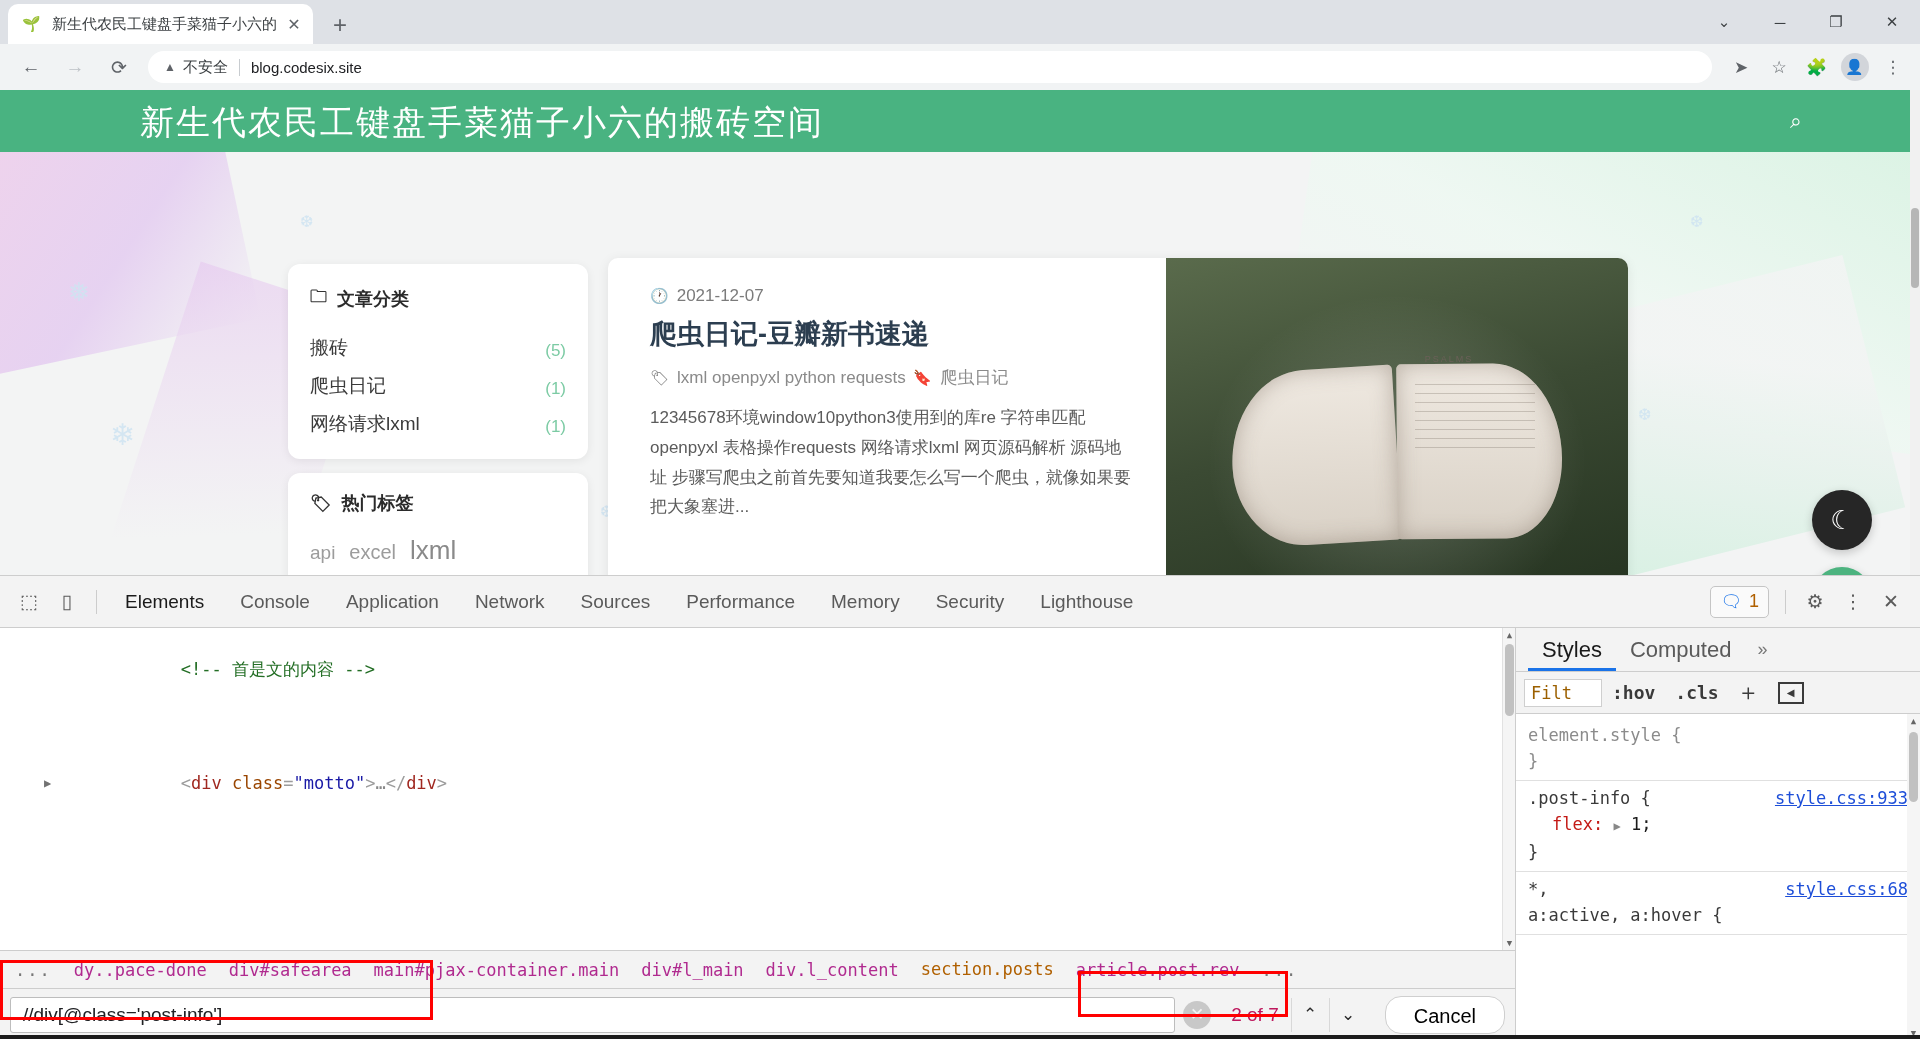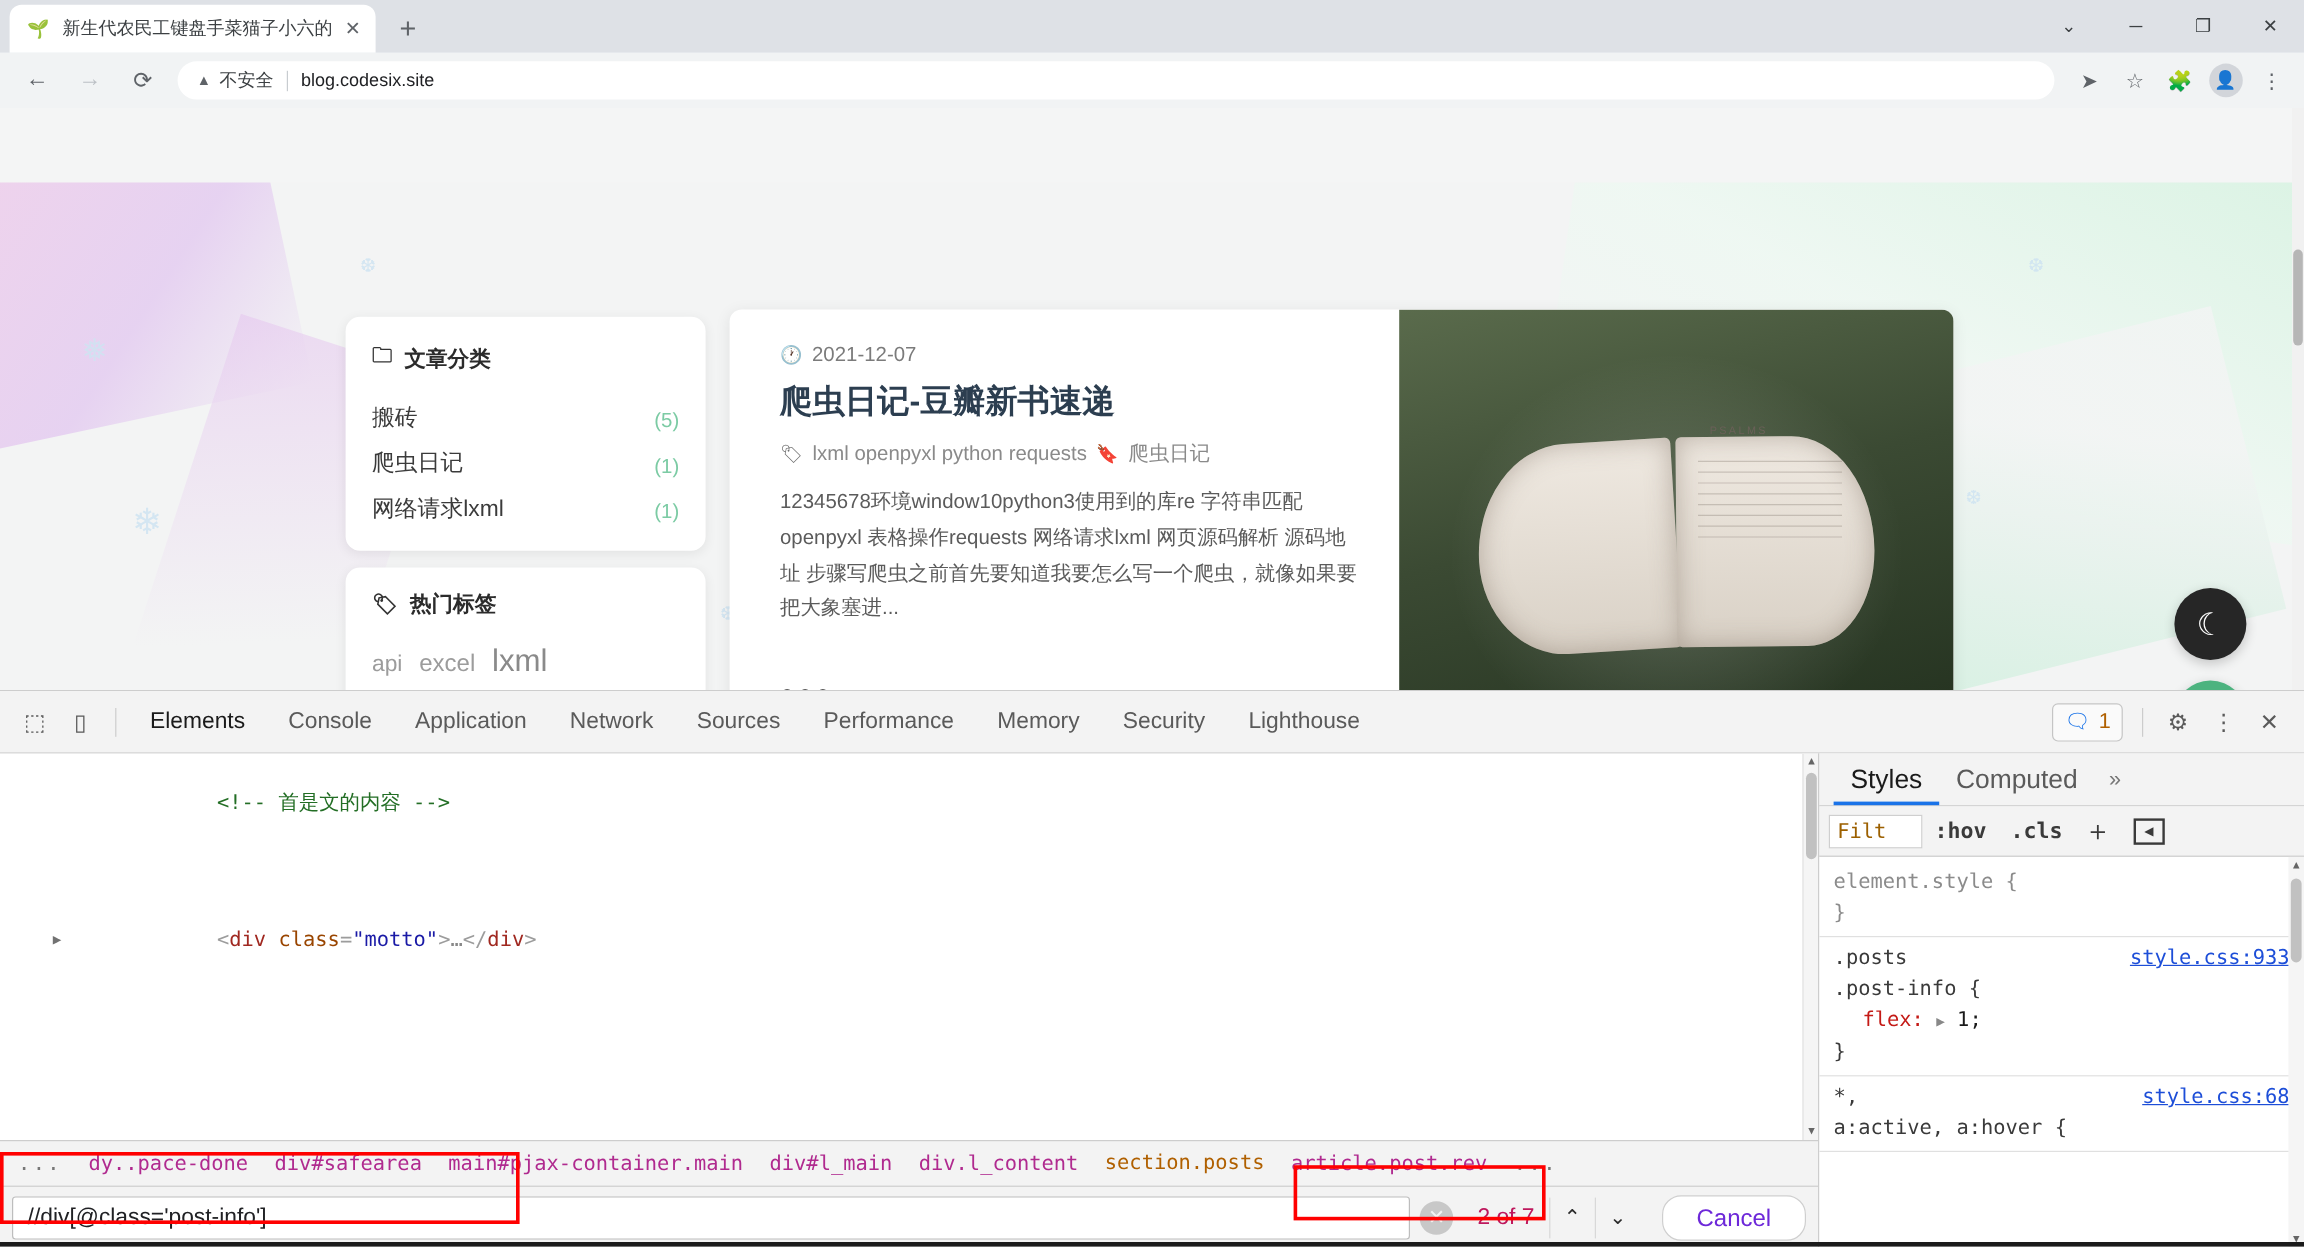--- a/index.html
+++ b/index.html
@@ -333,21 +333,21 @@
     font-size: 17px; margin: 0 8px; cursor: pointer;
   }
   .match-count { font-size: 19px; color: #be185d; padding: 0 12px; white-space: nowrap; }
   .nav-arrow {
     width: 38px; height: 34px; display: flex; align-items: center;
     justify-content: center; color: #2b2b2b; font-size: 17px; cursor: pointer;
     border-left: 1px solid #d8d8d8;
   }
   .cancel-btn {
     margin-left: 18px; padding: 0 28px; height: 38px; line-height: 38px;
-    font-size: 20px; color: #6d28d9; background: #fff;
+    font-size: 20px; color: #000000; background: #fff;
     border: 1px solid #cfcfcf; border-radius: 16px; cursor: pointer;
   }
 
   .styles-pane { width: 404px; display: flex; flex-direction: column; background: #fff; }
   .st-tabs {
     height: 44px; background: #f3f3f3; border-bottom: 1px solid #cdcdcd;
     display: flex; align-items: flex-end; padding-left: 12px;
   }
   .st-tab {
     padding: 0 14px; height: 43px; line-height: 43px; font-size: 22px;
@@ -441,20 +441,24 @@
     <div class="tb-icon">☆</div>
     <div class="tb-icon">🧩</div>
     <div class="tb-icon">
         <span class="avatar-circ">👤</span>
       </div>
     <div class="tb-icon last">⋮</div>
   </div>
 
   <div class="viewport">
 
+    <div class="site-header">
+      <div class="site-title">新生代农民工键盘手菜猫子小六的搬砖空间</div>
+      <div class="site-search-ico">⌕</div>
+    </div>
 
     <div class="page-bg">
       <div class="deco p1"></div>
       <div class="deco p2"></div>
       <div class="deco g1"></div>
       <div class="deco g2"></div>
 
       <span class="snow" style="left:68px;  top:125px; font-size:26px;">❅</span>
       <span class="snow" style="left:300px; top:60px;  font-size:16px;">❆</span>
       <span class="snow" style="left:110px; top:265px; font-size:30px;">❄</span>
@@ -635,21 +639,20 @@
           <div class="st-box-ico">◀</div>
         </div>
         <div class="st-rules">
 
           <div class="rule muted">
             <div class="sel-name">element.style {</div>
             <div class="sel-name">}</div>
           </div>
 
           <div class="rule">
-            <div class="sel-name">.posts</div>
             <span class="src">style.css:933</span>
             <div class="sel-name">.post-info {</div>
             <div>
               <span class="prop">flex:</span>
               <span class="tri">▶</span>
               <span class="pval">1;</span>
             </div>
             <div class="sel-name">}</div>
           </div>
 

